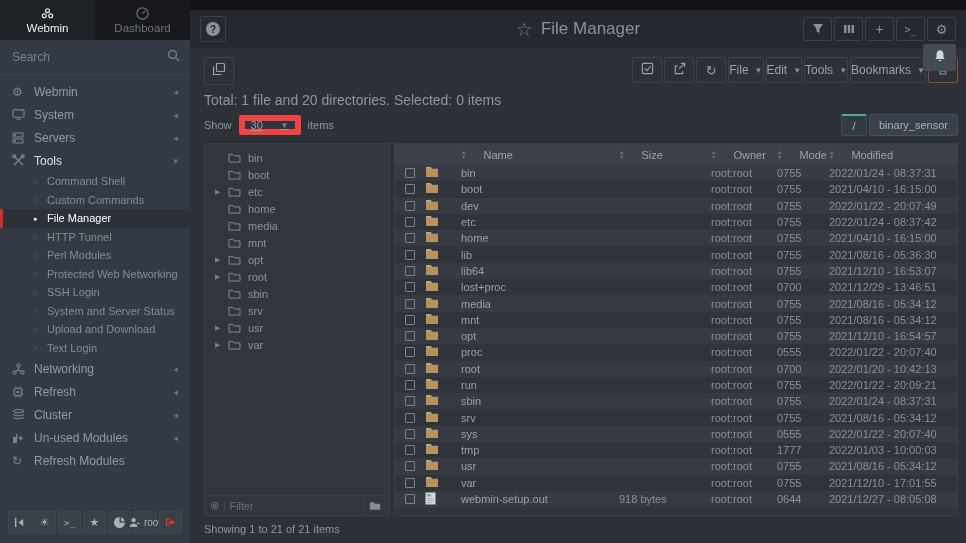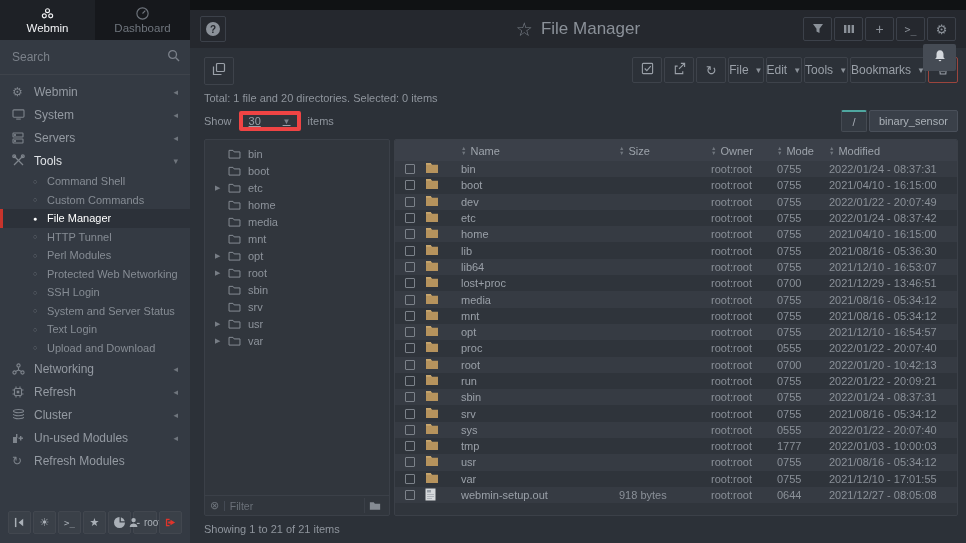--- a/index.html
+++ b/index.html
@@ -53,25 +53,25 @@
 
   .content { flex:1; background:#2c3138; padding:9px 8px 0 14px; display:flex; flex-direction:column; min-height:0; }
   .toolbar-row { display:flex; align-items:flex-start; flex:none; }
   .copy-btn { width:30px; height:28px; border:1px solid #3e434b; border-radius:2px; display:flex; align-items:center; justify-content:center; color:#9aa0a8; cursor:pointer; }
   .tool-group { margin-left:auto; display:flex; gap:2px; }
   .gbtn { height:26px; border:1px solid #3e434b; border-radius:2px; background:transparent; color:#9aa0a8; display:flex; align-items:center; justify-content:center; gap:6px; font-size:12px; padding:0 0; cursor:pointer; font-family:inherit; }
   .gbtn.iconic { width:30px; padding:0; }
   .gbtn .caret { font-size:8px; color:#8b9199; }
   .gbtn.danger { border-color:#9c453d; }
 
-  .total-row { flex:none; font-size:11px; color:#8f959d; margin:7px 0 6px 0; }
+  .total-row { flex:none; font-size:14px; color:#8f959d; margin:7px 0 6px 0; }
 
   .controls-row { flex:none; display:flex; align-items:center; margin-bottom:7px; }
   .show-label, .items-label { font-size:11px; color:#8f959d; }
-  .show-select { width:62px; height:20px; border:4px solid #ef4444; background:#30353c; margin:0 7px; display:flex; align-items:center; padding:0 6px; font-size:11px; color:#9aa0a8; cursor:pointer; border-radius:2px;text-decoration:underline; }
+  .show-select { width:62px; height:20px; border:6px solid #ef4444; background:#30353c; margin:0 7px; display:flex; align-items:center; padding:0 6px; font-size:11px; color:#9aa0a8; cursor:pointer; border-radius:2px;text-decoration:underline; }
   .show-select .caret { margin-left:auto; font-size:8px; color:#7b818a; }
   .crumbs { margin-left:auto; display:flex; gap:2px; }
   .crumb-root { min-width:26px; height:22px; background:#343a42; border:1px solid #454b53; border-top:2px solid #4fa7a0; display:flex; align-items:center; justify-content:center; font-size:11px; color:#a6acb4; cursor:pointer; border-radius:2px; }
   .crumb-btn { height:22px; background:#3a4049; border:1px solid #4a505a; display:flex; align-items:center; justify-content:center; font-size:11px; color:#aab0b7; padding:0 9px; cursor:pointer; border-radius:2px; }
 
   .panels { flex:1; display:flex; gap:4px; min-height:0; }
   .tree-panel { width:186px; flex:none; border:1px solid #3b4048; background:#31363d; display:flex; flex-direction:column; border-radius:2px; }
   .tree-list { flex:1; padding-top:5px; overflow:hidden; }
   .tree-row { height:17px; display:flex; align-items:center; padding-left:10px; font-size:11px; color:#8d939b; cursor:pointer; }
   .tree-row .exp { width:13px; font-size:8px; color:#777d85; }
@@ -79,21 +79,21 @@
   .filter-row { flex:none; height:20px; border-top:1px solid #3b4048; display:flex; align-items:center; padding:0 5px; gap:4px; }
   .filter-row .clr { color:#6f757d; font-size:11px; cursor:pointer; }
   .filter-row .sep { color:#4a505a; font-size:10px; }
   .filter-row input { flex:1; min-width:0; background:transparent; border:none; outline:none; font-size:10.5px; color:#9aa0a8; font-family:inherit; }
   .filter-row input::placeholder { color:#6b7179; }
   .fbtn { width:20px; height:15px; display:flex; align-items:center; justify-content:center; color:#858b93; border-left:1px solid #3b4048; cursor:pointer; }
 
   .table-panel { flex:1; border:1px solid #3b4048; background:#30353c; min-width:0; overflow:hidden; border-radius:2px; }
   table { width:100%; border-collapse:collapse; font-size:11px; table-layout:fixed; }
   thead th { height:21px; background:#3b4049; color:#9da3ab; font-weight:normal; text-align:left; padding:0 4px; }
-  th .hdr { display:flex; align-items:center; gap:4px; }
+  th .hdr { display:flex; align-items:center; gap:17px; }
   th.col-size .hdr { justify-content:flex-start; }
   .sort { display:inline-flex; flex-direction:column; line-height:4px; font-size:5.5px; color:#70767e; cursor:pointer; }
   tbody tr { height:16.3px; cursor:pointer; }
   tbody tr:nth-child(odd) { background:#363b43; }
   tbody tr:nth-child(even) { background:#2f343b; }
   td { padding:0 4px; color:#8a9098; white-space:nowrap; overflow:hidden; }
   td.c-name { color:#9aa0a8; }
   td.c-size { text-align:left; color:#8a9098; }
   .cb { width:10px; height:10px; border:1px solid #7c828a; border-radius:1px; margin-left:6px; cursor:pointer; }
   .w-cb { width:26px; } .w-ic { width:36px; } .w-size { width:92px; } .w-own { width:66px; } .w-mode { width:52px; } .w-mod { width:132px; }
@@ -206,25 +206,25 @@
         <div class="sub-row">
           <span class="bullet">○</span>
           <span>SSH Login</span>
         </div>
         <div class="sub-row">
           <span class="bullet">○</span>
           <span>System and Server Status</span>
         </div>
         <div class="sub-row">
           <span class="bullet">○</span>
-          <span>Text Login</span>
+          <span>Upload and Download</span>
         </div>
         <div class="sub-row">
           <span class="bullet">○</span>
-          <span>Upload and Download</span>
+          <span>Text Login</span>
         </div>
         <div class="cat-row">
           <span class="cicon">
             <svg width="13" height="12" viewBox="0 0 13 12" fill="none" stroke="currentColor" stroke-width="1.1">
               <circle cx="6.5" cy="2.5" r="1.6"></circle>
               <circle cx="2.5" cy="9.5" r="1.6"></circle>
               <circle cx="10.5" cy="9.5" r="1.6"></circle>
               <path d="M6.5 4.2 V7 M6.5 7 L3.5 8.5 M6.5 7 L9.5 8.5"></path>
             </svg>
           </span>

